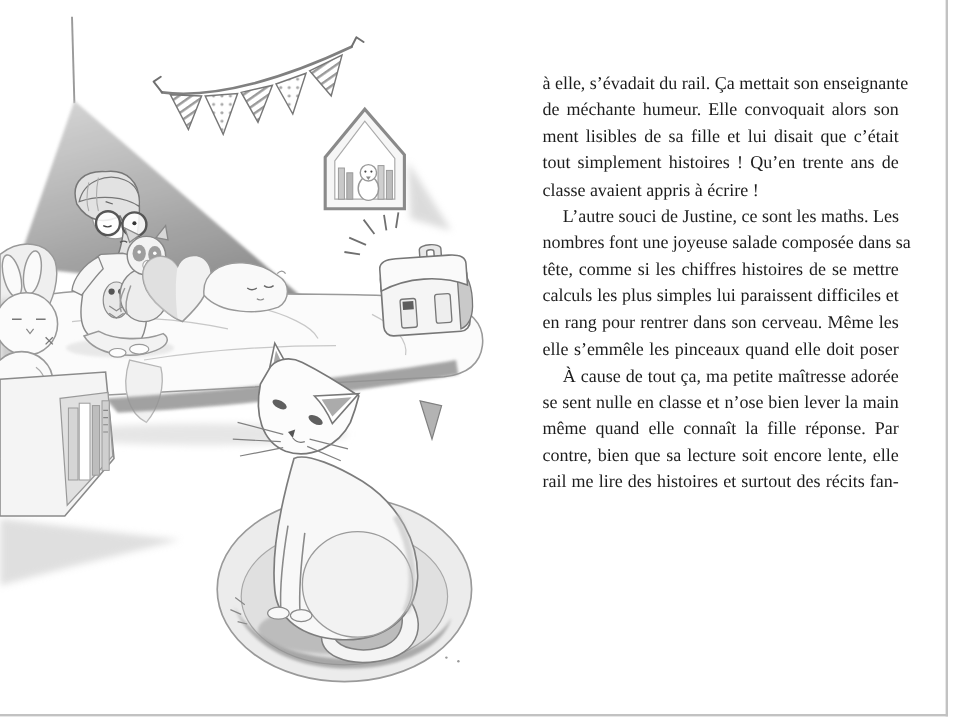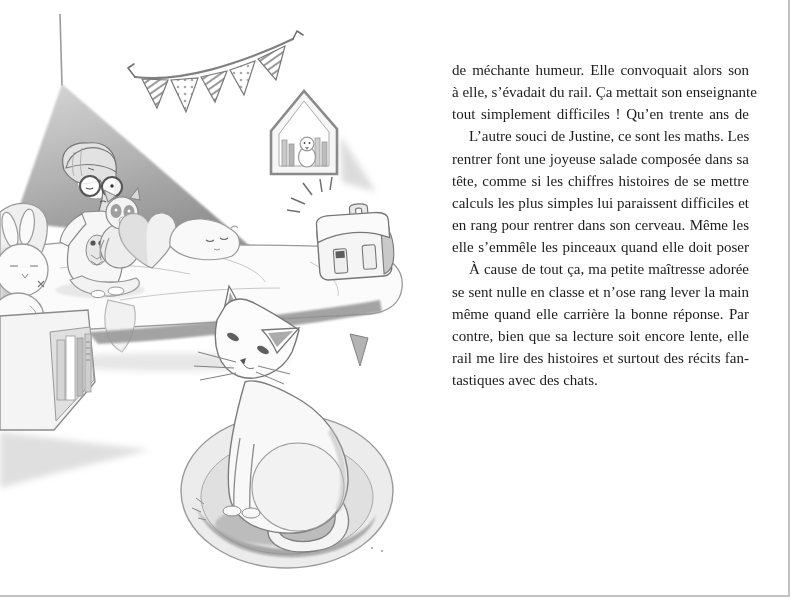--- a/index.html
+++ b/index.html
@@ -238,38 +238,39 @@
         <path d="M318,240 C340,230 368,230 390,240 L390,222 C390,216 384,214 376,214 L332,214 C324,214 318,216 318,222 Z" fill="#fafafa" stroke="#777" stroke-width="1.3"></path>
         <rect x="333" y="248" width="13" height="24" rx="2" fill="#eeeeee" stroke="#777" stroke-width="1.1"></rect>
         <rect x="362" y="246" width="13" height="24" rx="2" fill="#eeeeee" stroke="#777" stroke-width="1.1"></rect>
         <rect x="335" y="250" width="9" height="7" fill="#5e5e5e"></rect>
       </g>
     </g>
   </svg>
 
   <div class="text-column">
     <div class="para">
+      <div class="line">à elle, s’évadait du rail. Ça mettait son enseignante</div>
       <div class="line">de méchante humeur. Elle convoquait alors son</div>
-      <div class="line">à elle, s’évadait du rail. Ça mettait son enseignante</div>
-      <div class="line">tout simplement difficiles ! Qu’en trente ans de</div>
+      <div class="line">ment lisibles de sa fille et lui disait que c’était</div>
+      <div class="line">tout simplement histoires ! Qu’en trente ans de</div>
+      <div class="line para-end">classe avaient appris à écrire !</div>
     </div>
     <div class="para">
       <div class="line indent">L’autre souci de Justine, ce sont les maths. Les</div>
-      <div class="line">rentrer font une joyeuse salade composée dans sa</div>
+      <div class="line">nombres font une joyeuse salade composée dans sa</div>
       <div class="line">tête, comme si les chiffres histoires de se mettre</div>
       <div class="line">calculs les plus simples lui paraissent difficiles et</div>
       <div class="line">en rang pour rentrer dans son cerveau. Même les</div>
       <div class="line">elle s’emmêle les pinceaux quand elle doit poser</div>
     </div>
     <div class="para">
       <div class="line indent">À cause de tout ça, ma petite maîtresse adorée</div>
-      <div class="line">se sent nulle en classe et n’ose rang lever la main</div>
-      <div class="line">même quand elle carrière la bonne réponse. Par</div>
+      <div class="line">se sent nulle en classe et n’ose bien lever la main</div>
+      <div class="line">même quand elle connaît la fille réponse. Par</div>
       <div class="line">contre, bien que sa lecture soit encore lente, elle</div>
       <div class="line">rail me lire des histoires et surtout des récits fan-</div>
-      <div class="line para-end">tastiques avec des chats.</div>
     </div>
   </div>
 
 
   <div class="frame-right"></div>
   <div class="frame-bottom"></div>
 </div>
 
 </body></html>

